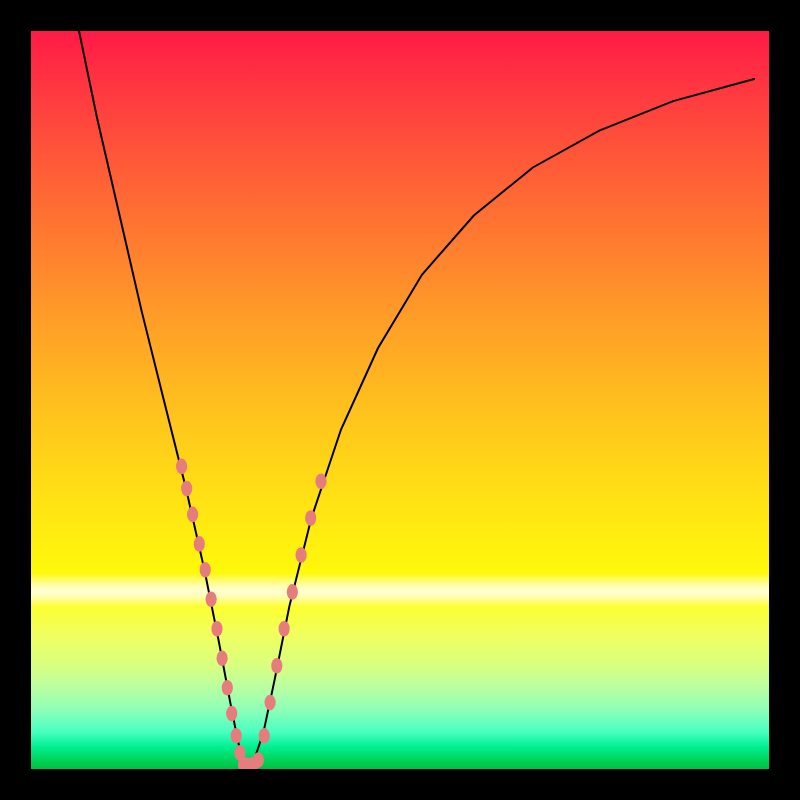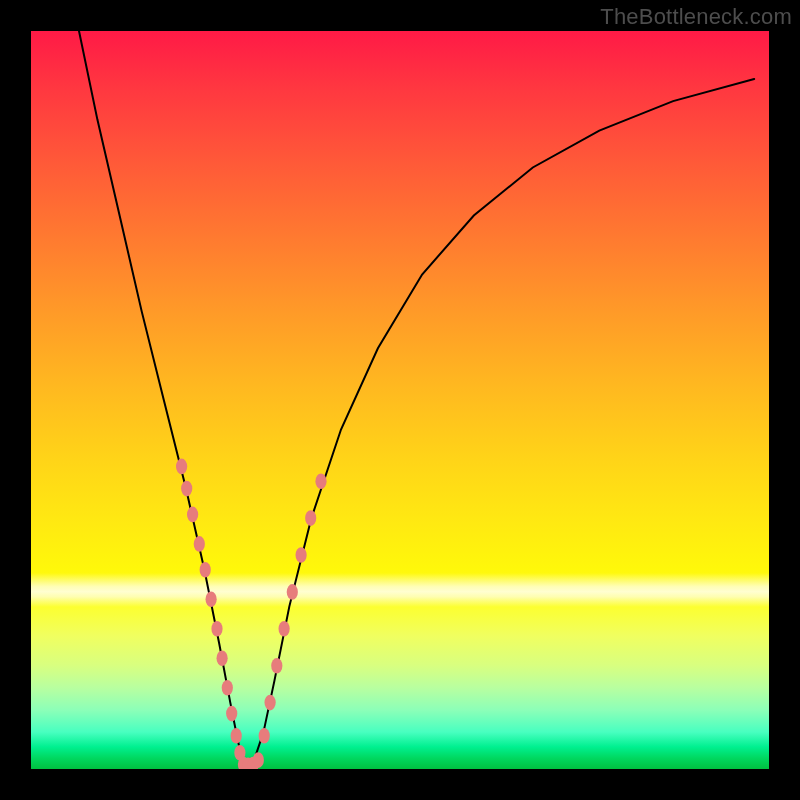--- a/index.html
+++ b/index.html
@@ -116,14 +116,13 @@
           <ellipse cx="245.8" cy="634.7" rx="5.6" ry="7.8" fill="#e77c7c"></ellipse>
           <ellipse cx="253.1" cy="597.8" rx="5.6" ry="7.8" fill="#e77c7c"></ellipse>
           <ellipse cx="261.3" cy="560.9" rx="5.6" ry="7.8" fill="#e77c7c"></ellipse>
           <ellipse cx="270.1" cy="524.0" rx="5.6" ry="7.8" fill="#e77c7c"></ellipse>
           <ellipse cx="279.7" cy="487.1" rx="5.6" ry="7.8" fill="#e77c7c"></ellipse>
           <ellipse cx="290.0" cy="450.2" rx="5.6" ry="7.8" fill="#e77c7c"></ellipse>
         </g>
     </svg>
   </div>
 
-  <div class="watermark">TheBottleneck.com</div>
 </div>
 
 </body></html>

